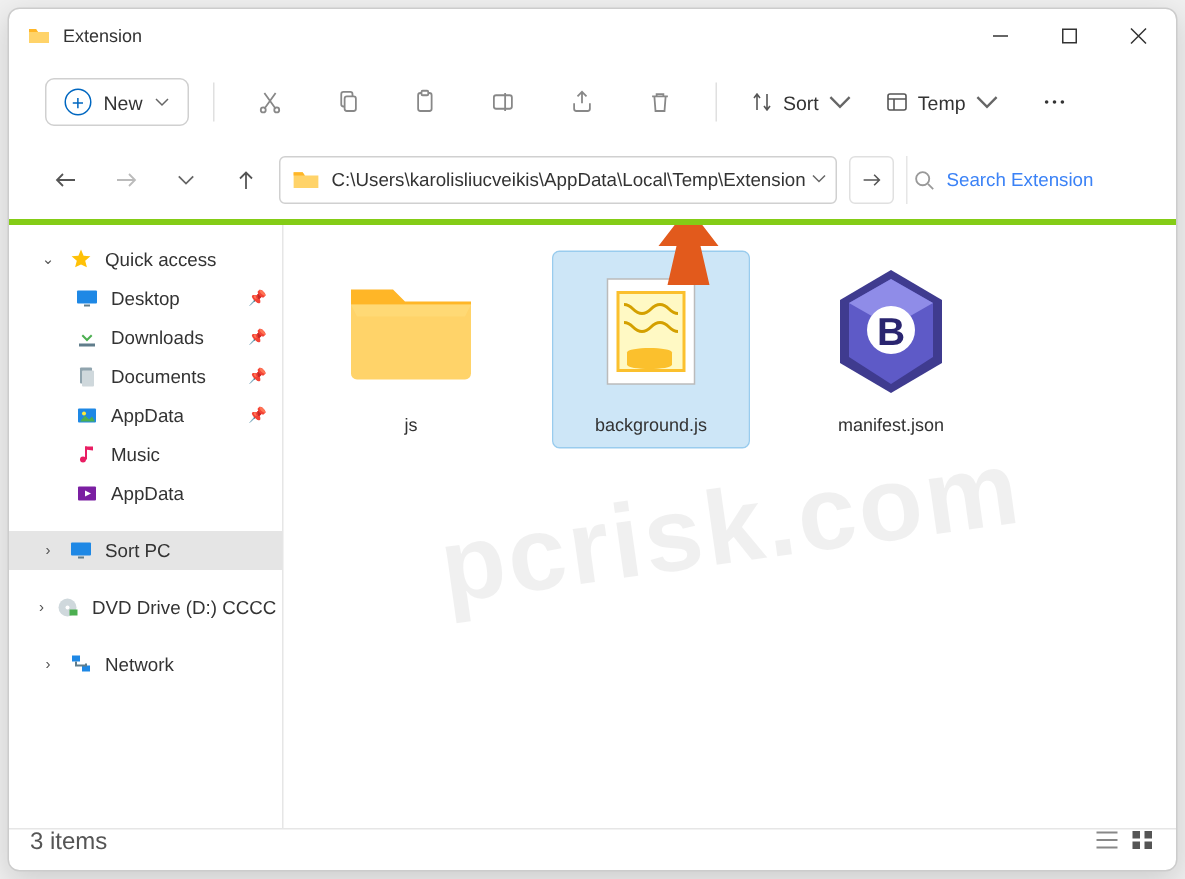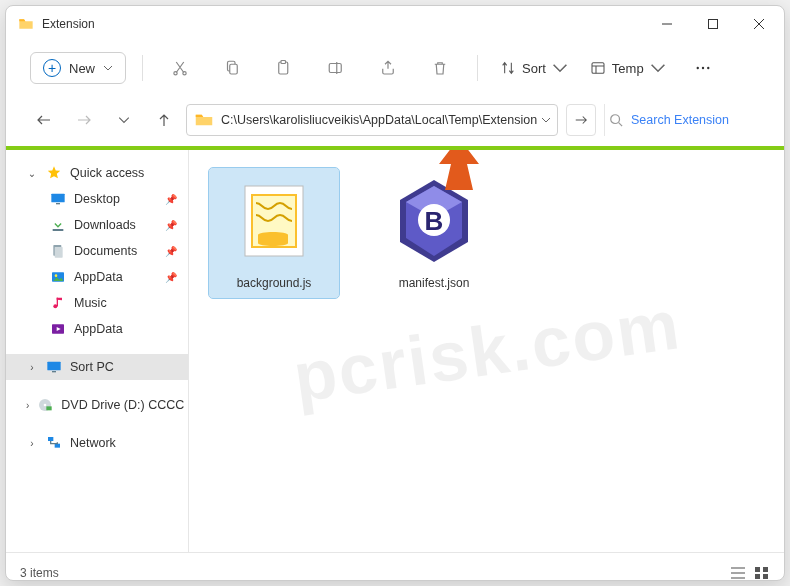--- a/index.html
+++ b/index.html
@@ -35,21 +35,21 @@
 .sbitem.sel { background: #e5e5e5; }
 .sbitem .chev { width: 12px; color: #555; font-size: 10px; display: flex; justify-content: center; }
 .pin { color: #999; font-size: 10px; margin-left: auto; }
 .sbicon { width: 16px; height: 16px; flex: 0 0 16px; }
 .content { flex: 1; padding: 18px 20px; display: flex; gap: 30px; align-items: flex-start; position: relative; }
 .fitem { width: 130px; display: flex; flex-direction: column; align-items: center; text-align: center; font-size: 12px; color: #333; padding: 8px; border-radius: 4px; }
 .fitem.sel { background: #cde6f7; outline: 1px solid #99ccee; }
 .fitem .fbox { width: 90px; height: 90px; display: flex; align-items: center; justify-content: center; margin-bottom: 10px; }
 .fitem .fname { word-break: break-word; }
 .arrow-annot { position: absolute; left: 240px; top: -14px; pointer-events: none; }
-.statusbar { height: 28px; border-top: 1px solid #e6e6e6; display: flex; align-items: flex-end; padding: 0 14px; font-size: 12px; color: #555; }
+.statusbar { height: 28px; border-top: 1px solid #e6e6e6; display: flex; align-items: flex-start; padding: 0 14px; font-size: 16px; color: #555; }
 .statusbar .viewtog { margin-left: auto; display: flex; gap: 8px; color: #888; }
 .watermark { position: absolute; top: 50%; left: 50%; transform: translate(-50%,-50%) rotate(-8deg); font-size: 70px; font-weight: 700; color: rgba(0,0,0,0.06); pointer-events: none; white-space: nowrap; letter-spacing: 2px; }
 </style>
 </head>
 <body>
 
 <div class="window">
 
   <div class="titlebar">
     <svg class="icon" viewBox="0 0 24 24">
@@ -276,20 +276,30 @@
             <rect x="3" y="3" width="8" height="6" fill="#1E88E5"></rect>
             <rect x="13" y="13" width="8" height="6" fill="#1E88E5"></rect>
             <path stroke="#607D8B" stroke-width="2" fill="none" d="M7 9v4h10v-2"></path>
           </svg>
         <span>Network</span>
       </div>
     </div>
 
     <div class="content">
 
+      <div class="fitem">
+        <div class="fbox">
+          <svg width="88" height="72" viewBox="0 0 88 72">
+            <path fill="#FFB627" d="M4 8h28l8 8h44v8H4z"></path>
+            <path fill="#FFD369" d="M4 18h80v46a4 4 0 01-4 4H8a4 4 0 01-4-4z"></path>
+            <path fill="#FFE082" d="M4 18h80l-4 8H8z" opacity="0.5"></path>
+          </svg>
+        </div>
+        <div class="fname">js</div>
+      </div>
 
       <div class="fitem sel">
         <div class="fbox">
           <svg width="60" height="72" viewBox="0 0 60 72">
             <rect x="1" y="1" width="58" height="70" fill="#fff" stroke="#bbb"></rect>
             <rect x="8" y="10" width="44" height="52" fill="#FFF9C4" stroke="#FBC02D" stroke-width="2"></rect>
             <path fill="none" stroke="#D4A000" stroke-width="2" d="M12 18c6 0 6 6 12 6s6-6 12-6 6 6 12 6M12 30c6 0 6 6 12 6s6-6 12-6 6 6 12 6"></path>
             <path fill="#FBC02D" d="M14 50c0-4 30-4 30 0v8c0 4-30 4-30 0z"></path>
           </svg>
         </div>

